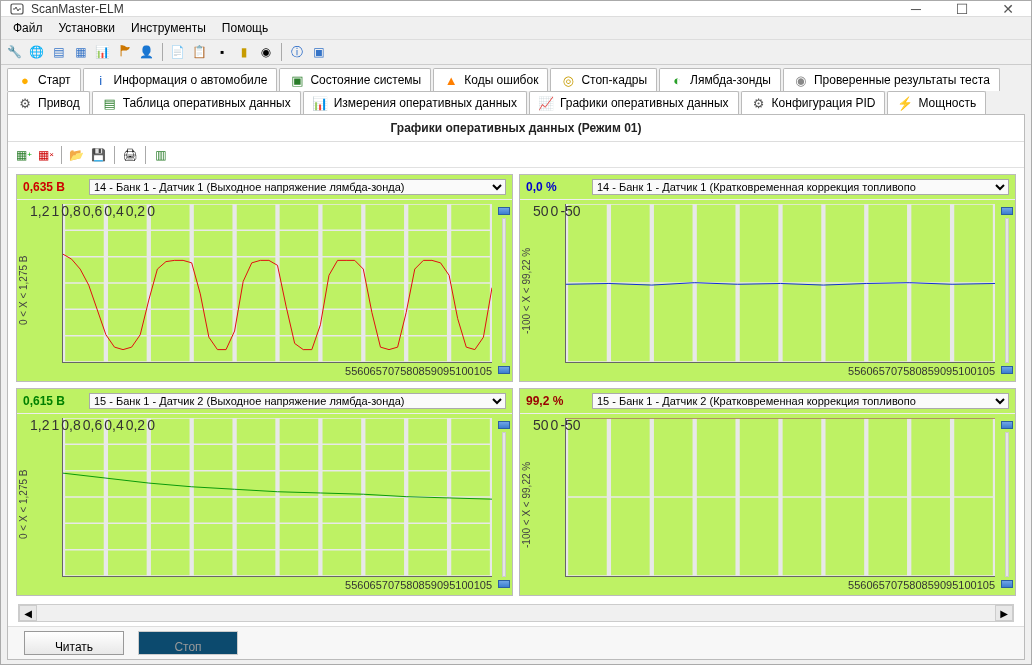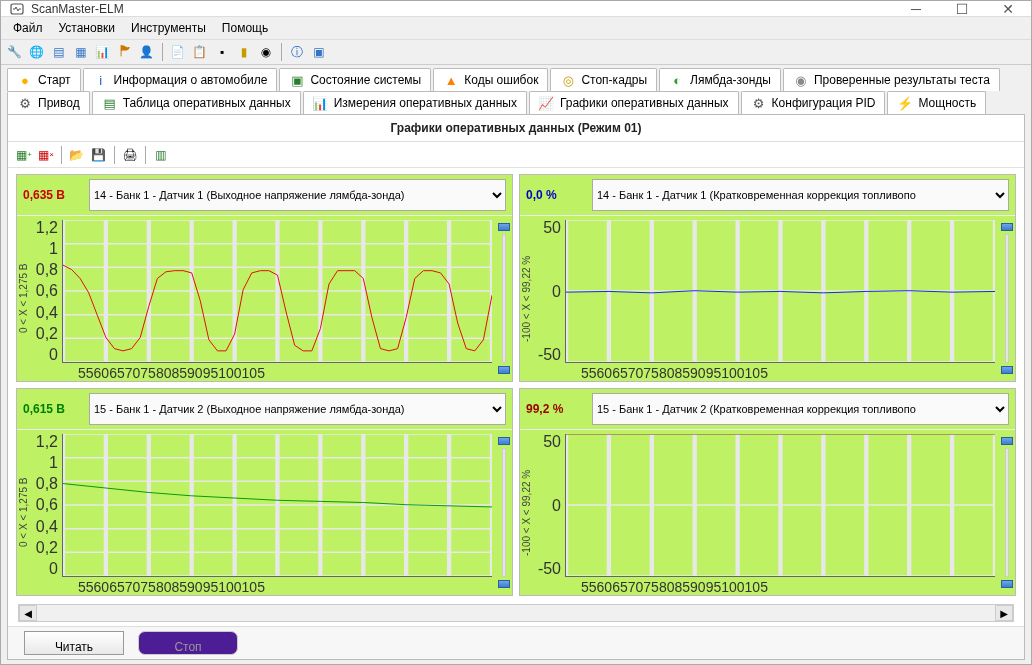--- a/index.html
+++ b/index.html
@@ -152,21 +152,21 @@
     padding: 4px 6px;
     border-bottom: 1px solid #eee;
   }
   .chart-value {
     font-weight: bold;
     min-width: 58px;
   }
   .chart-select {
     flex: 1;
     border: 1px solid #aaa;
-    height: 32px;
+    height: 16px;
     font-size: 11px;
     background: #fafafa;
   }
 
   .chart-body {
     flex: 1;
     display: flex;
     min-height: 0;
   }
   .y-axis-label {
@@ -186,34 +186,34 @@
     width: 100%;
     height: 100%;
     border-left: 1px solid #666;
     border-bottom: 1px solid #666;
   }
   .y-ticks {
     position: absolute;
     left: 0; top: 4px; bottom: 18px;
     width: 30px;
     display: flex;
-    flex-direction: column;
+    flex-direction: row;
     justify-content: space-between;
-    font-size: 16px;
+    font-size: 14px;
     text-align: right;
     color: #333;
   }
   .y-ticks span { padding-right: 2px; line-height: 1; }
   .x-ticks {
     position: absolute;
     left: 48px; right: 4px; bottom: 2px;
     height: 14px;
     display: flex;
-    justify-content: flex-start;
-    font-size: 14px;
+    justify-content: flex-end;
+    font-size: 11px;
     color: #333;
   }
   .slider-area {
     width: 16px;
     display: flex;
     flex-direction: column;
     align-items: center;
     justify-content: center;
     padding: 6px 0;
   }
@@ -242,21 +242,21 @@
   }
   .btn {
     min-width: 100px;
     height: 24px;
     border: 1px solid #999;
     background: linear-gradient(#fff,#e8e8e8);
     display: inline-flex; align-items: flex-end; justify-content: center;
     gap: 4px;
     margin-left: 8px;
   }
-  .btn.disabled { color: #999; background: #4c1d95; border-color: #ccc; border-radius: 7px; }
+  .btn.disabled { color: #999; background: #0c4a6e; border-color: #ccc; }
   .scrollbar-h {
     flex: 1;
     height: 18px;
     border: 1px solid #ccc;
     background: #f0f0f0;
     display: flex;
     align-items: center;
   }
   .scrollbar-h .arrow {
     width: 18px; height: 100%;

